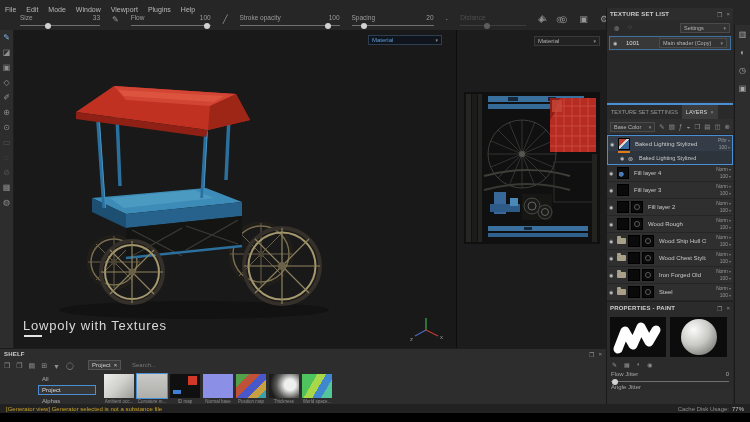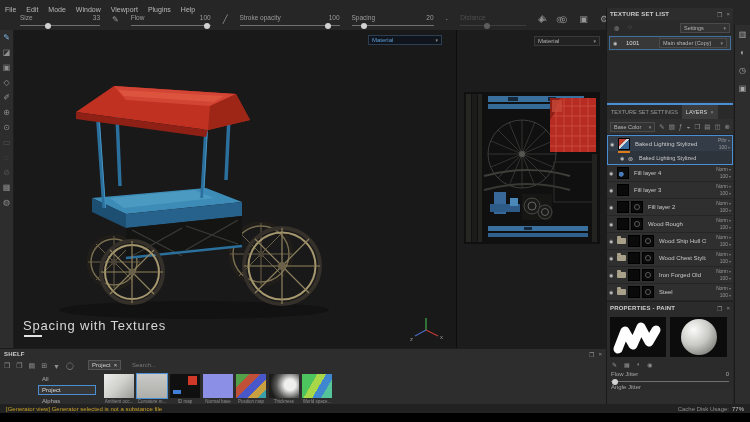--- a/index.html
+++ b/index.html
@@ -286,21 +286,21 @@
           <line x1="241" y1="209" x2="295" y2="263"></line>
             <line x1="241" y1="263" x2="295" y2="209"></line>
         </g>
         <circle cx="268" cy="236" r="4" fill="#6a6148" stroke="none"></circle>
       </g>
     </svg>
     <div id="vp3d-material" class="dropdown">
       <span>Material</span>
       <span class="chev">▾</span>
     </div>
-    <div id="vp3d-caption">Spacing with Textures</div>
+    <div id="vp3d-caption">Lowpoly with Textures</div>
     <div id="vp3d-underline"></div>
     <svg id="gizmo" width="36" height="26" viewBox="0 0 36 26">
       <line x1="16" y1="14" x2="16" y2="2" stroke="#3fae4a" stroke-width="1.2"></line>
       <line x1="16" y1="14" x2="28" y2="20" stroke="#c23a34" stroke-width="1.2"></line>
       <line x1="16" y1="14" x2="5" y2="20" stroke="#4a6ac0" stroke-width="1.2"></line>
       <text x="30" y="23" font-size="6" fill="#9a9a9a">x</text>
       <text x="0" y="25" font-size="6" fill="#9a9a9a">z</text>
     </svg>
   </div>
 

